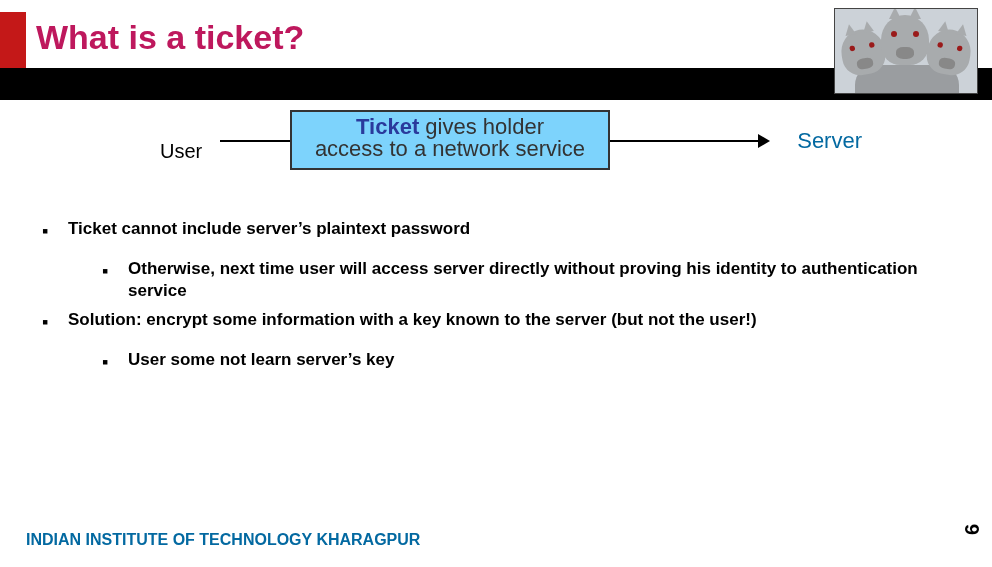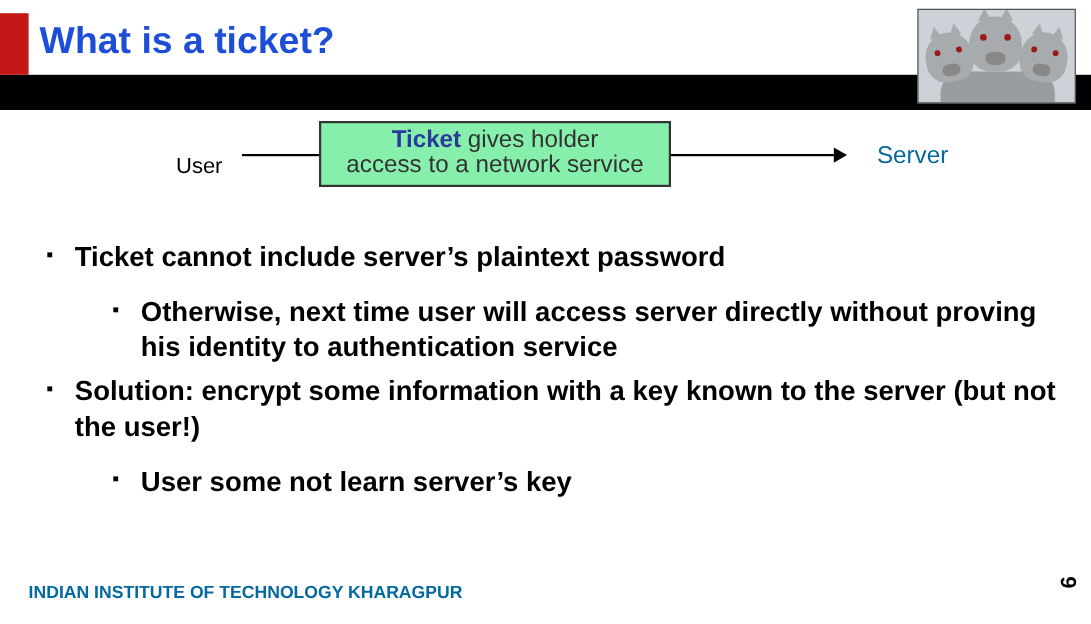--- a/index.html
+++ b/index.html
@@ -19,21 +19,21 @@
     height: 56px;
     background: #c41818;
     z-index: 2;
   }
   .title {
     position: absolute;
     left: 36px;
     top: 18px;
     font-size: 34px;
     font-weight: 700;
-    color: #1d4ed8;
+    color: #be185d;
   }
   .black-bar {
     position: absolute;
     left: 0;
     top: 68px;
     width: 992px;
     height: 32px;
     background: #000;
     z-index: 1;
   }
@@ -96,35 +96,35 @@
     border-left: 12px solid #000;
     border-top: 7px solid transparent;
     border-bottom: 7px solid transparent;
   }
   .ticket-box {
     position: absolute;
     left: 170px;
     top: 0;
     width: 320px;
     height: 60px;
-    background: #86efac;
+    background: #7dd3fc;
     border: 2px solid #333;
     text-align: center;
     font-family: Arial, sans-serif;
     padding-top: 2px;
   }
   .ticket-line1 { font-size: 22px; color: #333; }
   .ticket-word { color: #2a3a9c; font-weight: 700; }
   .ticket-line2 { font-size: 22px; color: #333; margin-top: -4px; }
   .content {
     position: absolute;
     left: 40px;
     top: 218px;
     width: 920px;
-    font-size: 25px;
+    font-size: 17px;
     font-weight: 600;
     color: #000;
     line-height: 1.28;
   }
   ul.outer { list-style: none; padding-left: 24px; }
   ul.outer > li { position: relative; margin-bottom: 8px; padding-left: 4px; }
   ul.outer > li::before {
     content: "▪";
     position: absolute;
     left: -22px;

